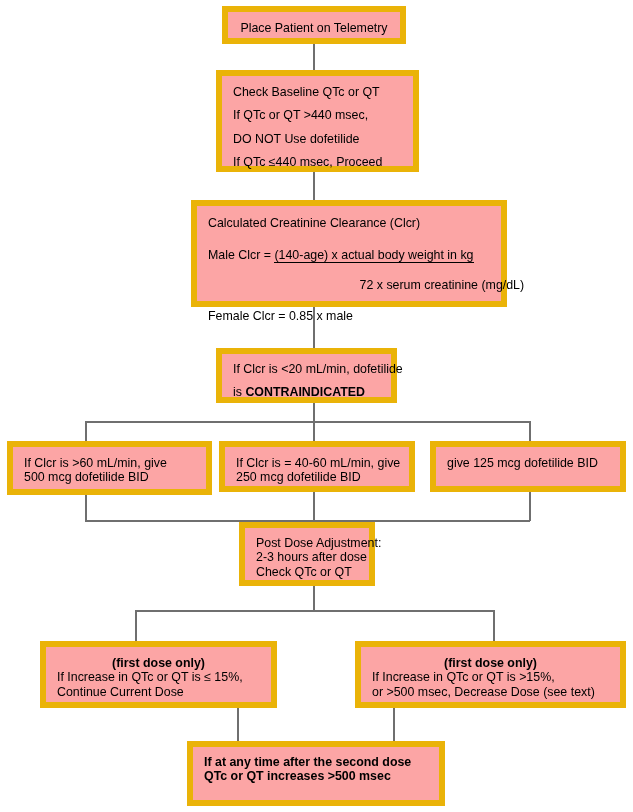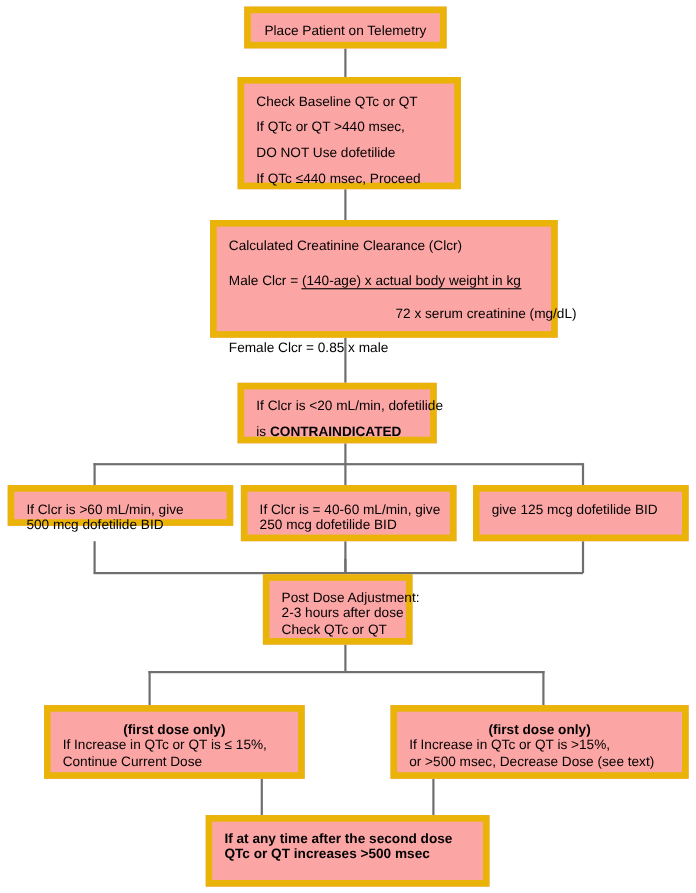--- a/index.html
+++ b/index.html
@@ -109,21 +109,21 @@
     </div>
   </div>
 
   <div class="node" style="left:216px; top:348px; width:181px; height:55px;">
     <div class="pad-a" style="padding-top:8px;">
       <div class="tl">If Clcr is &lt;20 mL/min, dofetilide</div>
       <div class="tl" style="margin-top:9px;"><span>is </span><span class="b">CONTRAINDICATED</span></div>
     </div>
   </div>
 
-  <div class="node" style="left:7px; top:441px; width:205px; height:37px;">
+  <div class="node" style="left:7px; top:441px; width:205px; height:54px;">
     <div class="pad-a" style="padding-top:9px;">
       <div class="tl">If Clcr is &gt;60 mL/min, give</div>
       <div class="tl">500 mcg dofetilide BID</div>
     </div>
   </div>
 
   <div class="node" style="left:219px; top:441px; width:196px; height:51px;">
     <div class="pad-a" style="padding-top:9px;">
       <div class="tl">If Clcr is = 40-60 mL/min, give</div>
       <div class="tl">250 mcg dofetilide BID</div>

